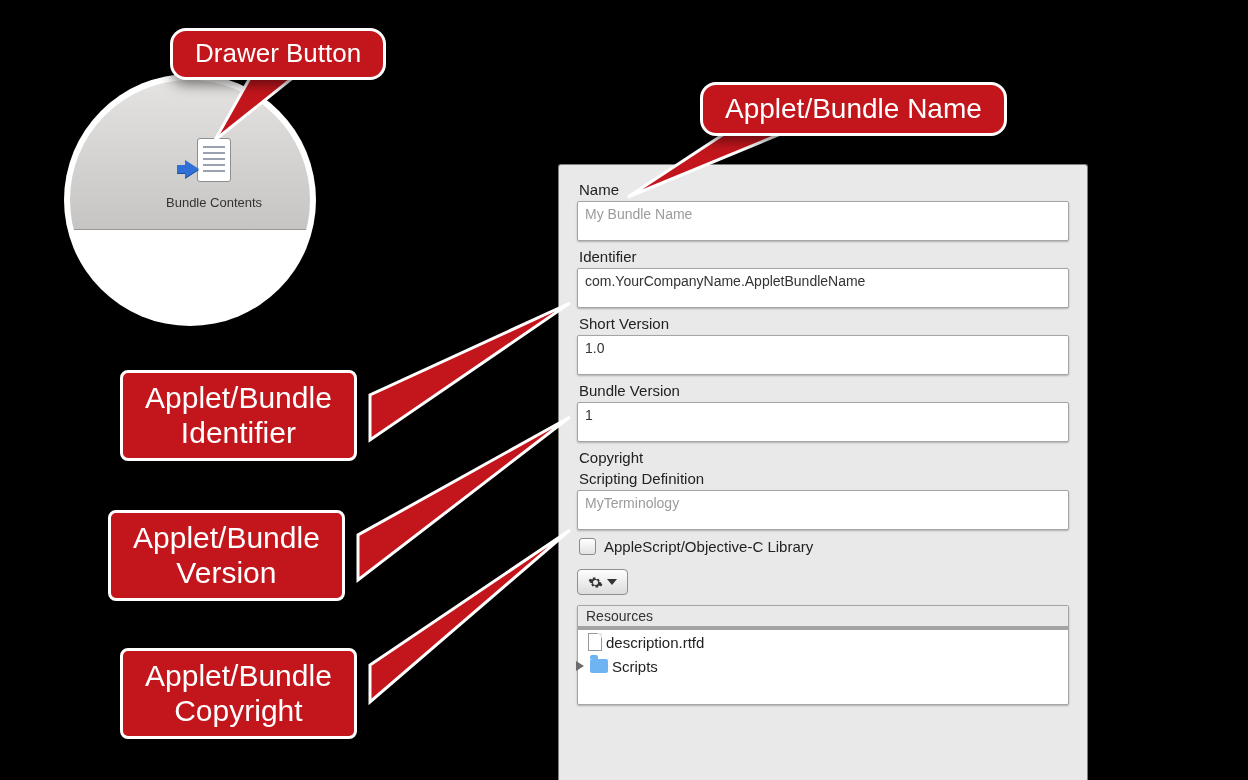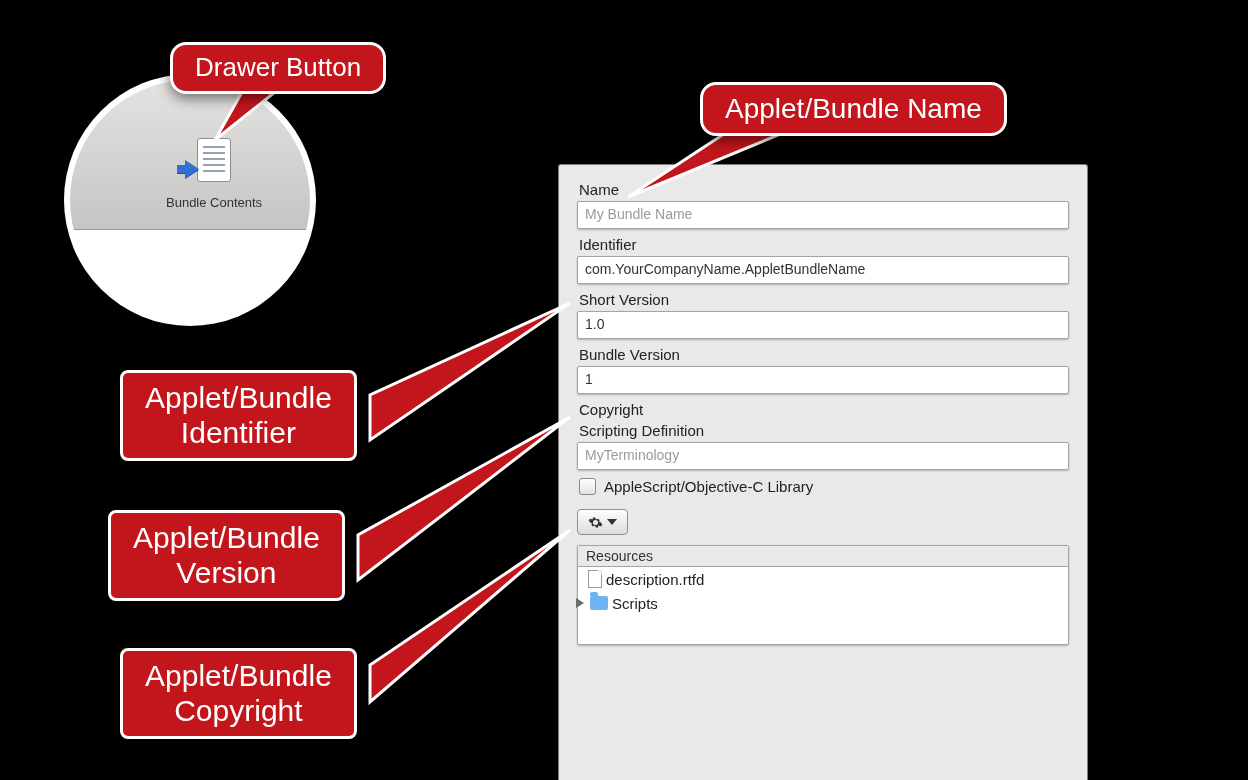--- a/index.html
+++ b/index.html
@@ -35,39 +35,39 @@
 
   
   .panel{
     position:absolute;left:558px;top:164px;width:530px;bottom:-4px;
     background:#e9e9e9;border:1px solid #7e7e7e;border-bottom:none;
     box-shadow:-2px 0 8px rgba(0,0,0,.25);
     padding:12px 18px 0 18px;border-radius:3px 3px 0 0;
   }
   .field-label{font-size:15px;color:#222;margin:4px 0 3px 2px;}
   .field{
-    width:100%;height:28px;border:1px solid #a5a5a5;background:#fff;border-radius:2px;
+    width:100%;height:40px;border:1px solid #a5a5a5;background:#fff;border-radius:2px;
     font-size:14px;color:#333;padding:0 7px;line-height:24px;box-shadow:0 1px 2px rgba(0,0,0,.25);margin-bottom:7px;
   }
   .field.placeholder{color:#9b9b9b;}
   .checkbox-row{display:flex;align-items:center;margin:8px 0 14px 2px;}
   .checkbox{
     width:17px;height:17px;border:1px solid #8b8b8b;border-radius:3px;background:linear-gradient(#fff,#e2e2e2);margin-right:8px;
   }
   .checkbox-label{font-size:15px;color:#222;}
   .gear-btn{
     display:inline-flex;align-items:center;gap:4px;height:26px;padding:0 10px;border:1px solid #8f8f8f;border-radius:4px;
     background:linear-gradient(#fefefe,#dcdcdc);margin-bottom:10px;
   }
   .gear-icon{width:15px;height:15px;}
   .gear-icon svg{display:block;}
   .caret-down{width:0;height:0;border-left:5px solid transparent;border-right:5px solid transparent;border-top:6px solid #333;}
 
   .resources-box{border:1px solid #a5a5a5;background:#fff;border-radius:2px;min-height:100px;box-shadow:0 1px 2px rgba(0,0,0,.25);}
-  .resources-header{font-size:14px;color:#333;background:#e9e9e9;border-bottom:1px solid #a3a3a3;padding:2px 8px;}
+  .resources-header{font-size:14px;color:#333;background:#e9e9e9;border-bottom:4px solid #a3a3a3;padding:2px 8px;}
   .res-row{display:flex;align-items:center;height:24px;padding:0 8px 0 28px;font-size:15px;color:#222;position:relative;}
   .res-doc-icon{position:absolute;left:10px;top:3px;width:14px;height:18px;background:#fff;border:1px solid #9a9a9a;}
   .res-doc-icon:before{content:"";position:absolute;right:-1px;top:-1px;width:0;height:0;border-left:5px solid transparent;border-top:5px solid #e9e9e9;}
   .res-disclosure{position:absolute;left:0px;top:7px;width:0;height:0;border-top:5px solid transparent;border-bottom:5px solid transparent;border-left:8px solid #6c6c6c;}
   .res-folder-icon{position:absolute;left:12px;top:5px;width:18px;height:14px;background:#6fb4f2;border-radius:2px;}
   .res-folder-icon:before{content:"";position:absolute;left:0;top:-4px;width:8px;height:4px;background:#6fb4f2;border-radius:2px 2px 0 0;}
   .res-row.folder{padding-left:34px;}
   .res-row.folder .res-disclosure{left:-2px;}
 
   
@@ -151,21 +151,21 @@
 
   <polygon points="730,130 790,130 628,197" fill="#c3161c" stroke="#fff" stroke-width="3"></polygon>
 
   <polygon points="370,395 370,440 570,303" fill="#c3161c" stroke="#fff" stroke-width="3"></polygon>
 
   <polygon points="358,535 358,580 570,417" fill="#c3161c" stroke="#fff" stroke-width="3"></polygon>
 
   <polygon points="370,665 370,702 570,530" fill="#c3161c" stroke="#fff" stroke-width="3"></polygon>
 </svg>
 
-<div class="callout sm" style="left:170px;top:42px;">
+<div class="callout sm" style="left:170px;top:28px;">
   <span>Drawer Button</span>
 </div>
 
 <div class="callout md" style="left:668px;top:82px;margin-left:32px;">
   <span>Applet/Bundle Name</span>
 </div>
 
 <div class="callout lg" style="left:120px;top:370px;white-space:pre-line;">
   <span>Applet/Bundle
 Identifier</span>

